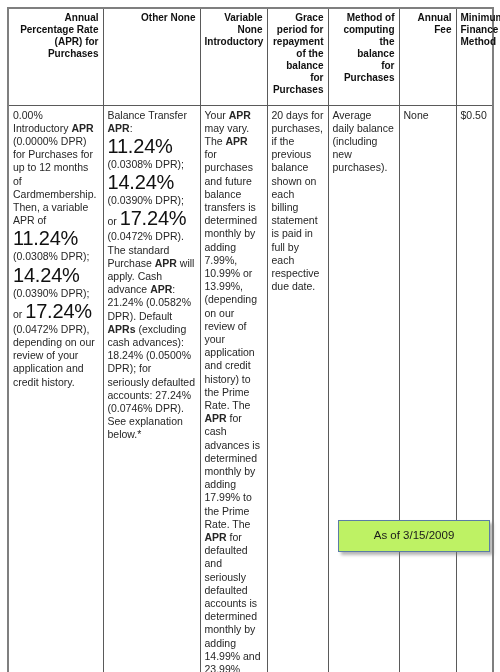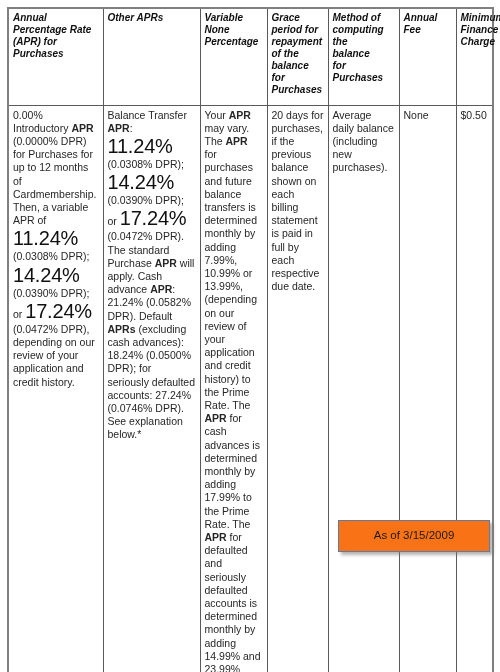--- a/index.html
+++ b/index.html
@@ -40,26 +40,25 @@
     vertical-align: top;
     padding: 3px 4px 3px 4px;
     box-sizing: border-box;
   }
 
   
   thead th {
     font-weight: bold;
     font-size: 10px;
     line-height: 12px;
-    text-align: left;
+    text-align: right;
     vertical-align: top;
     padding-top: 7px;
     height: 97px;
     color: #101010;
-    font-style: italic;
   }
 
   
   tbody td {
     font-size: 10.5px;
     line-height: 13.2px;
     text-align: left;
     color: #262626;
   }
 
@@ -83,21 +82,21 @@
   col.c6 { width: 57px; }
   col.c7 { width: 37px; }
 
   
   #watermark {
     position: absolute;
     left: 338px;
     top: 520px;
     width: 152px;
     box-sizing: border-box;
-    background: #f97316;
+    background: #bef264;
     border: 1px solid #5b7ca6;
     padding: 7px 6px 8px 6px;
     text-align: center;
     font-size: 11.5px;
     line-height: 15px;
     color: #1a1a1a;
     box-shadow: 3px 3px 3px rgba(120,120,120,0.55);
   }
   #watermark .wm-line { display: block; white-space: nowrap; }
 </style>
@@ -117,26 +116,26 @@
     </colgroup>
     <thead>
       <tr>
         <th>
           <span>Annual</span><br>
           <span>Percentage Rate</span><br>
           <span>(APR) for</span><br>
           <span>Purchases</span>
         </th>
         <th>
-          <span>Other APRs</span>
+          <span>Other None</span>
         </th>
         <th>
           <span>Variable</span><br>
           <span>None</span><br>
-          <span>Percentage</span>
+          <span>Introductory</span>
         </th>
         <th>
           <span>Grace</span><br>
           <span>period for</span><br>
           <span>repayment</span><br>
           <span>of the</span><br>
           <span>balance</span><br>
           <span>for</span><br>
           <span>Purchases</span>
         </th>
@@ -148,21 +147,21 @@
           <span>for</span><br>
           <span>Purchases</span>
         </th>
         <th>
           <span>Annual</span><br>
           <span>Fee</span>
         </th>
         <th>
           <span>Minimum</span><br>
           <span>Finance</span><br>
-          <span>Charge</span>
+          <span>Method</span>
         </th>
       </tr>
     </thead>
     <tbody>
       <tr>
 
         <td>
           <span>0.00% Introductory </span><span class="b">APR</span><span> (0.0000% DPR) for Purchases for up to 12 months of Cardmembership. Then, a variable APR of </span><span class="big">11.24%</span><span> (0.0308% DPR); </span><span class="big">14.24%</span><span> (0.0390% DPR); or </span><span class="big">17.24%</span><span> (0.0472% DPR), depending on our review of your application and credit history.</span>
         </td>
 

